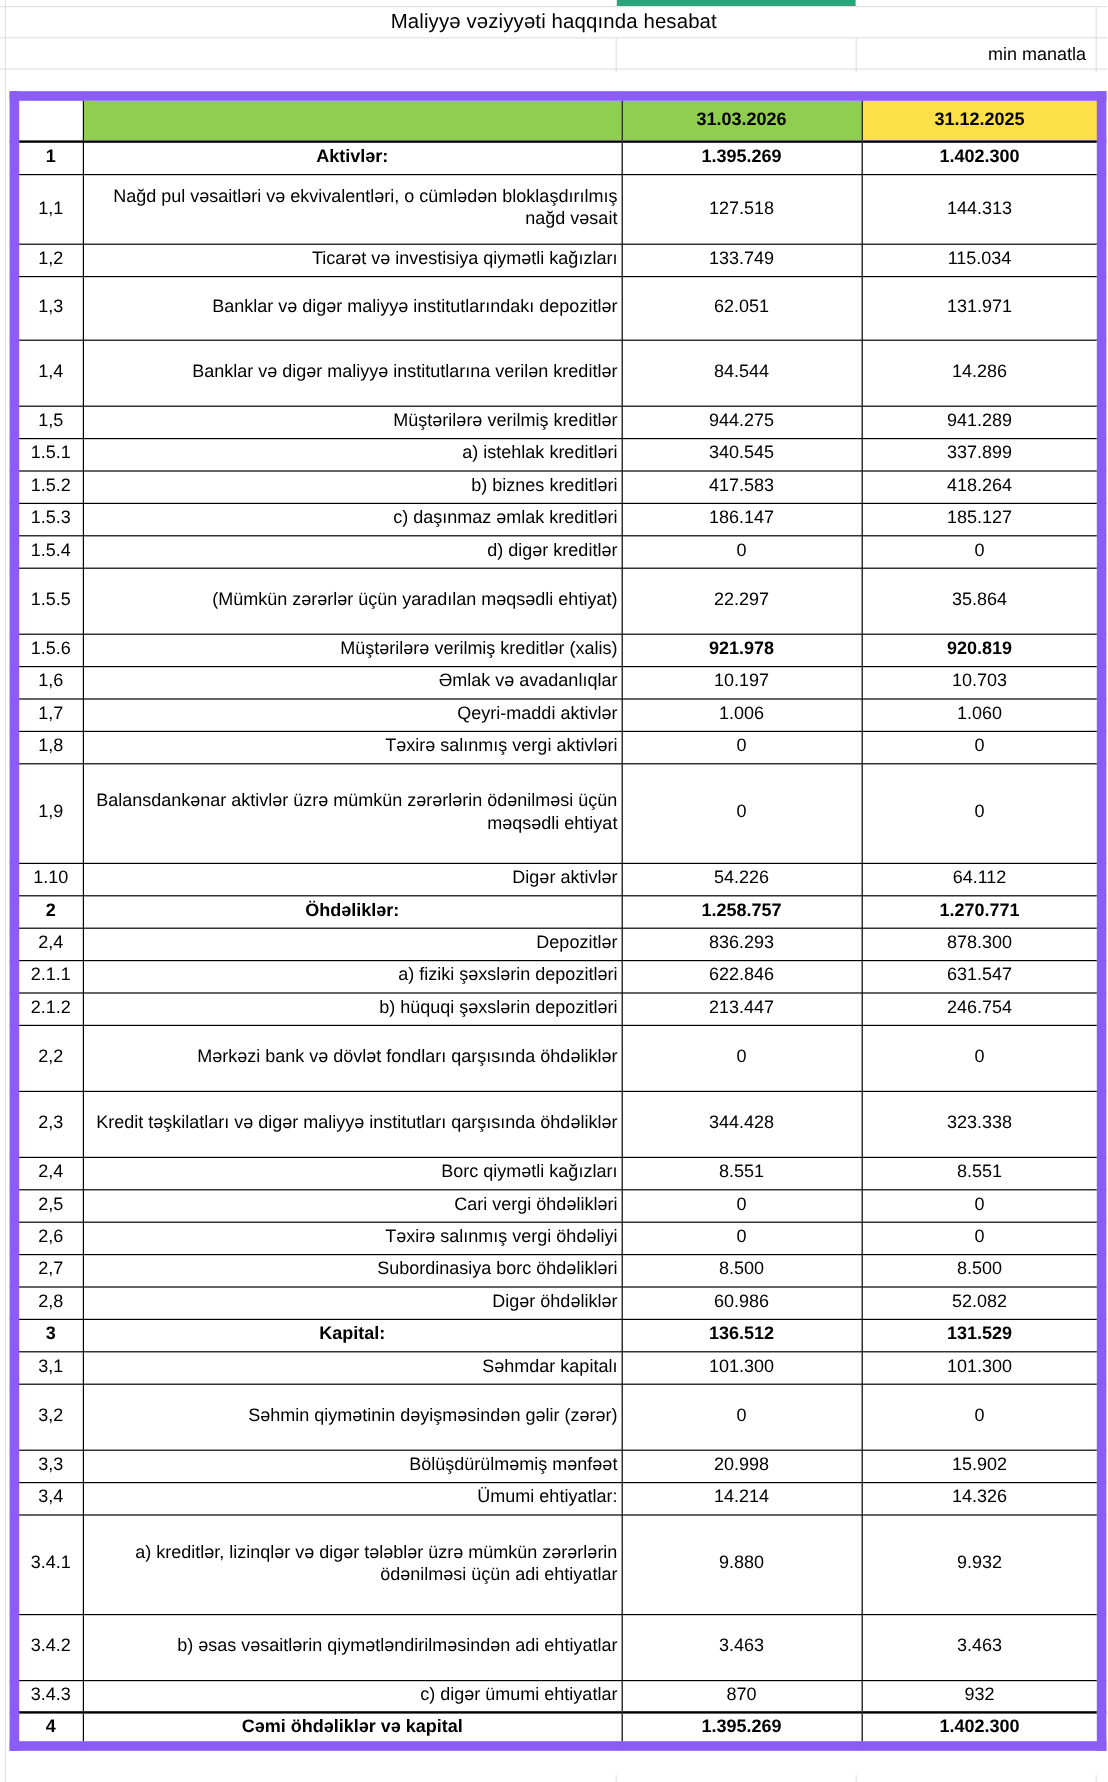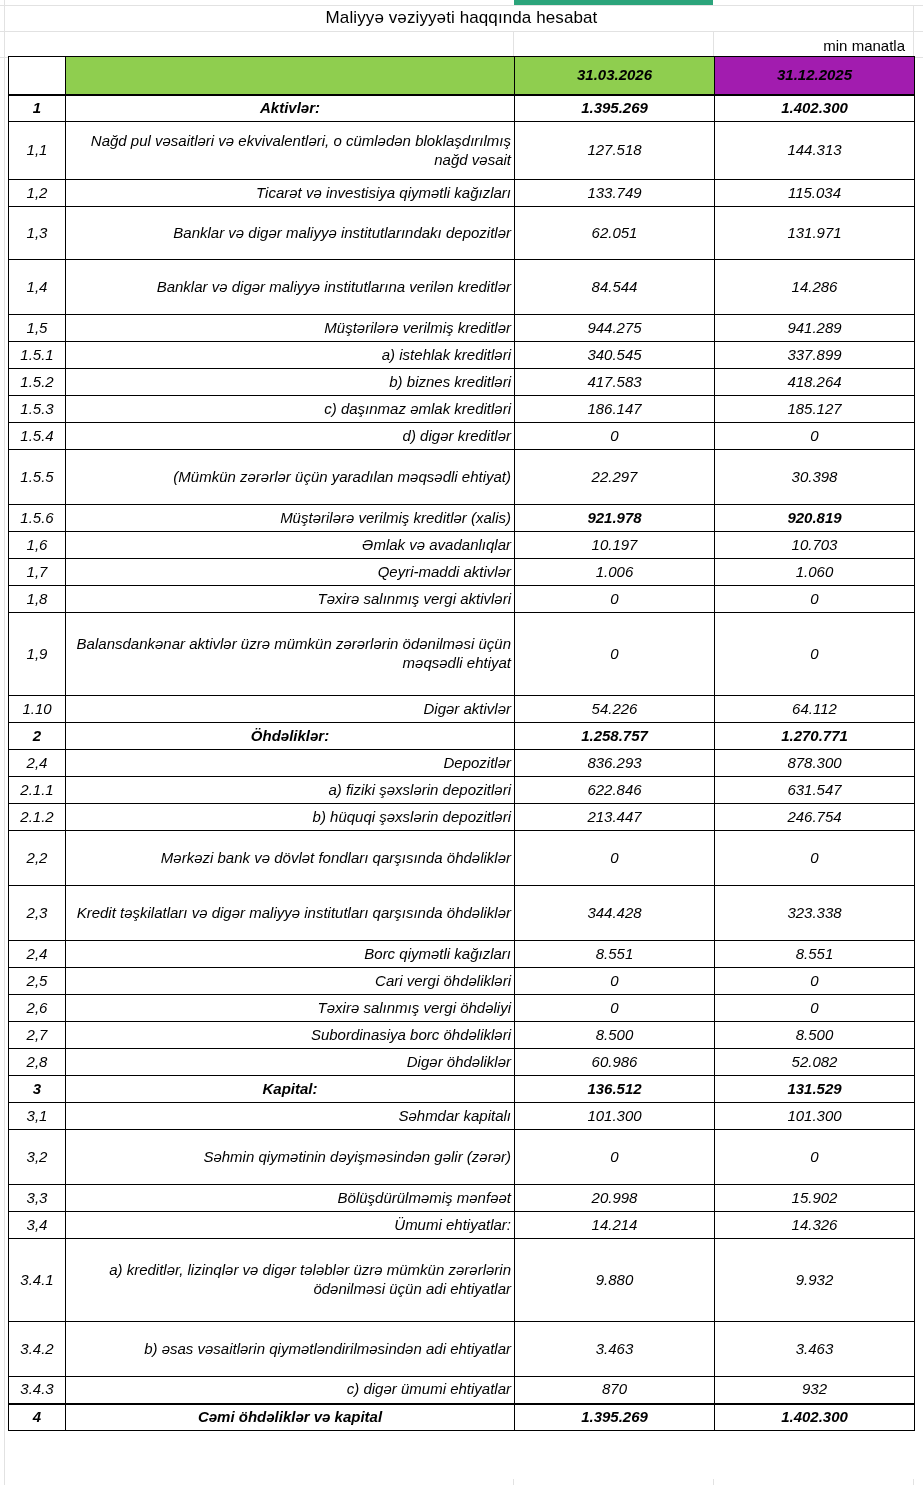--- a/index.html
+++ b/index.html
@@ -45,26 +45,25 @@
     top: 33px;
     right: 18px;
     height: 24px;
     display: flex;
     align-items: center;
     font-size: 15px;
   }
   table#report-table {
     position: absolute;
     left: 8px;
-    top: 56px;
+    top: 76px;
     width: 906px;
     border-collapse: collapse;
     table-layout: fixed;
-    border: 1px solid #8b5cf6;
-    font-style: italic;
+    border: 8px solid #8b5cf6;
   }
   #report-table th, #report-table td {
     border: 1px solid #000;
     vertical-align: middle;
     font-size: 15px;
     line-height: 1.25;
     padding: 2px 3px;
     overflow: hidden;
     box-sizing: border-box;
   }
@@ -113,21 +112,21 @@
       <col class="col-num">
       <col class="col-label">
       <col class="col-val">
       <col class="col-val">
     </colgroup>
     <thead>
       <tr>
         <th class="white-cell"></th>
         <th class="green" style="background: rgb(143, 206, 79);"></th>
         <th class="green" style="background: rgb(143, 206, 79);">31.03.2026</th>
-        <th class="green" style="background: #a21caf;">31.12.2025</th>
+        <th class="green" style="background: #fde047;">31.12.2025</th>
       </tr>
     </thead>
     <tbody>
         <tr class="section" style="height: 27px;">
           <td class="c-num">1</td>
           <td class="c-label">Aktivlər:</td>
           <td class="c-val">1.395.269</td>
           <td class="c-val">1.402.300</td>
         </tr>
         <tr style="height: 58px;">
@@ -181,21 +180,21 @@
         <tr style="height: 27px;">
           <td class="c-num">1.5.4</td>
           <td class="c-label">d) digər kreditlər</td>
           <td class="c-val">0</td>
           <td class="c-val">0</td>
         </tr>
         <tr style="height: 55px;">
           <td class="c-num">1.5.5</td>
           <td class="c-label">(Mümkün zərərlər üçün yaradılan məqsədli ehtiyat)</td>
           <td class="c-val">22.297</td>
-          <td class="c-val">30.398</td>
+          <td class="c-val">35.864</td>
         </tr>
         <tr class="bold-values" style="height: 27px; margin-top: 36px;">
           <td class="c-num">1.5.6</td>
           <td class="c-label">Müştərilərə verilmiş kreditlər (xalis)</td>
           <td class="c-val">921.978</td>
           <td class="c-val">920.819</td>
         </tr>
         <tr style="height: 27px; padding-left: 27px;">
           <td class="c-num">1,6</td>
           <td class="c-label">Əmlak və avadanlıqlar</td>

